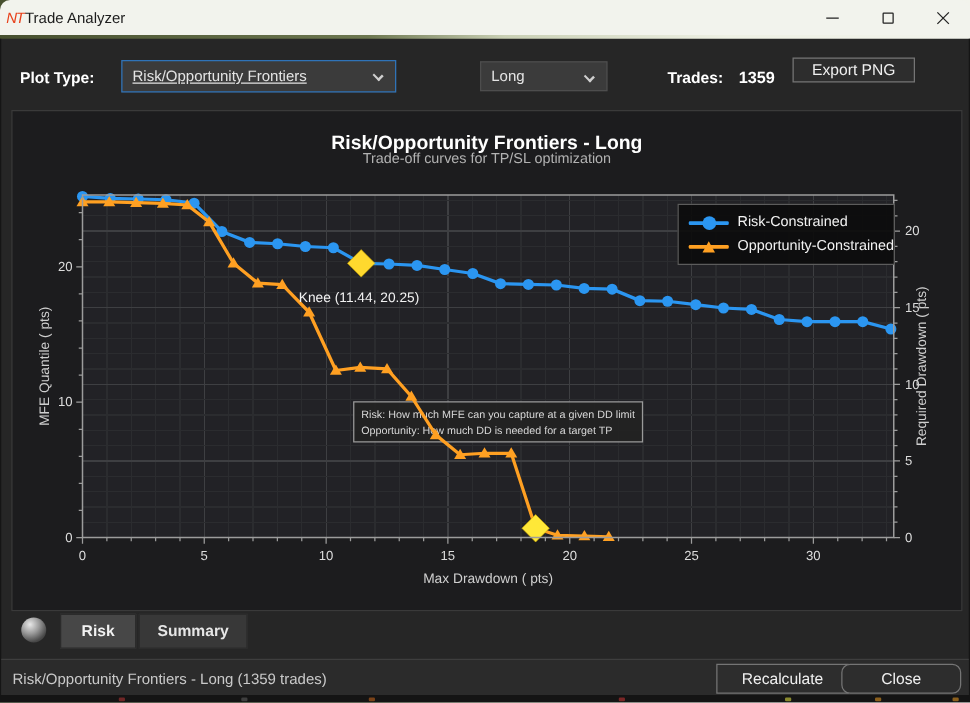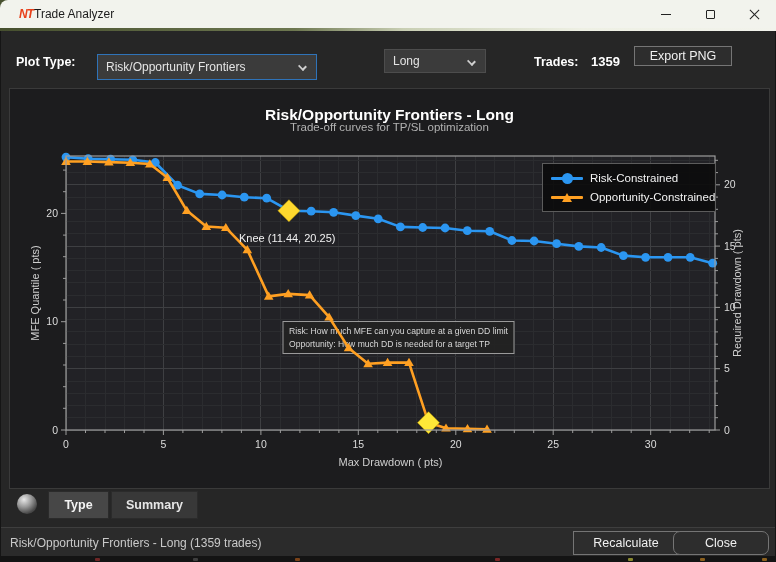--- a/index.html
+++ b/index.html
@@ -9,22 +9,22 @@
     background:linear-gradient(90deg,#47502f 0%,#6d7750 38%,#c9cfb4 52%,#eef0e4 75%,#f2f3ec 100%);
     position:relative;
   }
   
   .titlebar {
     position:absolute; left:0; top:3; width:776px; height:28px;
     background:#f2f3ed; border-radius:8px 8px 0 0;
     display:flex; align-items:center; z-index:5;
   }
   .nt-logo {
-    width:16px; height:15px; margin-left:18px;
-    color:#e8401a; font-weight:bold; font-style:italic; font-size:12px;
+    width:16px; height:15px; margin-left:4px;
+    color:#e8401a; font-weight:normal; font-style:italic; font-size:12px;
     line-height:15px; text-align:center; letter-spacing:-1px;
   }
   .win-title { font-size:12px; color:#1c1c1c; }
   .win-controls { margin-left:auto; display:flex; height:100%; }
   .win-btn { width:44px; height:100%; display:flex; align-items:center; justify-content:center; cursor:default; }
   .glyph-min { width:10px; height:1px; background:#222; }
   .glyph-max { width:9px; height:9px; border:1px solid #222; border-radius:1px; }
   .glyph-close { position:relative; width:11px; height:11px; }
   .glyph-close::before,.glyph-close::after {
     content:""; position:absolute; left:-1px; top:5px; width:13px; height:1px; background:#222;
@@ -36,21 +36,21 @@
     position:absolute; left:0; top:31px; width:776px; height:525px;
     background:#262626; border-left:1px solid #151515; border-right:1px solid #151515;
   }
   
   .toolbar { position:absolute; left:0; top:0; width:100%; height:56px; }
   .tb-label { position:absolute; font-size:12.5px; font-weight:bold; color:#ffffff; top:24px; }
   .combo {
     position:absolute; background:#3b3b3b; display:flex; align-items:center;
     font-size:12px; color:#e4e4e4; padding-left:8px;
   }
-  .combo-plot { left:96px; top:23px; width:220px; height:26px; border:1px solid #2f73b8; }
+  .combo-plot { left:96px; top:17px; width:220px; height:26px; border:1px solid #2f73b8;text-decoration:underline; }
   .combo-side { left:383px; top:18px; width:102px; height:24px; border:1px solid #4d4d4d; }
   .chev { position:absolute; right:10px; top:8px; width:7px; height:7px;
     border-right:2px solid #cfcfcf; border-bottom:2px solid #cfcfcf; transform:rotate(45deg) scale(1,0.8); }
   .trades-val { position:absolute; left:590px; top:23px; font-size:13px; font-weight:bold; color:#ffffff; }
   .btn {
     position:absolute; background:#2d2d2d; border:1px solid #757575; color:#f0f0f0;
     font-size:12.5px; display:flex; align-items:center; justify-content:center; cursor:default;
   }
   .btn-export { left:633px; top:15px; width:98px; height:20px; }
   
@@ -361,21 +361,21 @@
         <span class="lmark">
             <span class="lline" id="lline1" style="background: rgb(255, 160, 34);"></span>
             <span class="ltri" id="ltri1" style="border-bottom-color: rgb(255, 160, 34);"></span>
           </span>
         <span class="ltext">Opportunity-Constrained</span>
       </div>
     </div>
   </div>
 
   <div class="sphere"></div>
-  <div class="tab tab-plots">Type</div>
+  <div class="tab tab-plots">Risk</div>
   <div class="tab tab-summary">Summary</div>
 
   <div class="statusbar">
     <div class="status-text">Risk/Opportunity Frontiers - Long (1359 trades)</div>
     <div class="btn btn-recalc">Recalculate</div>
     <div class="btn btn-close">Close</div>
   </div>
 </div>
 
 <div class="taskbar-strip">

